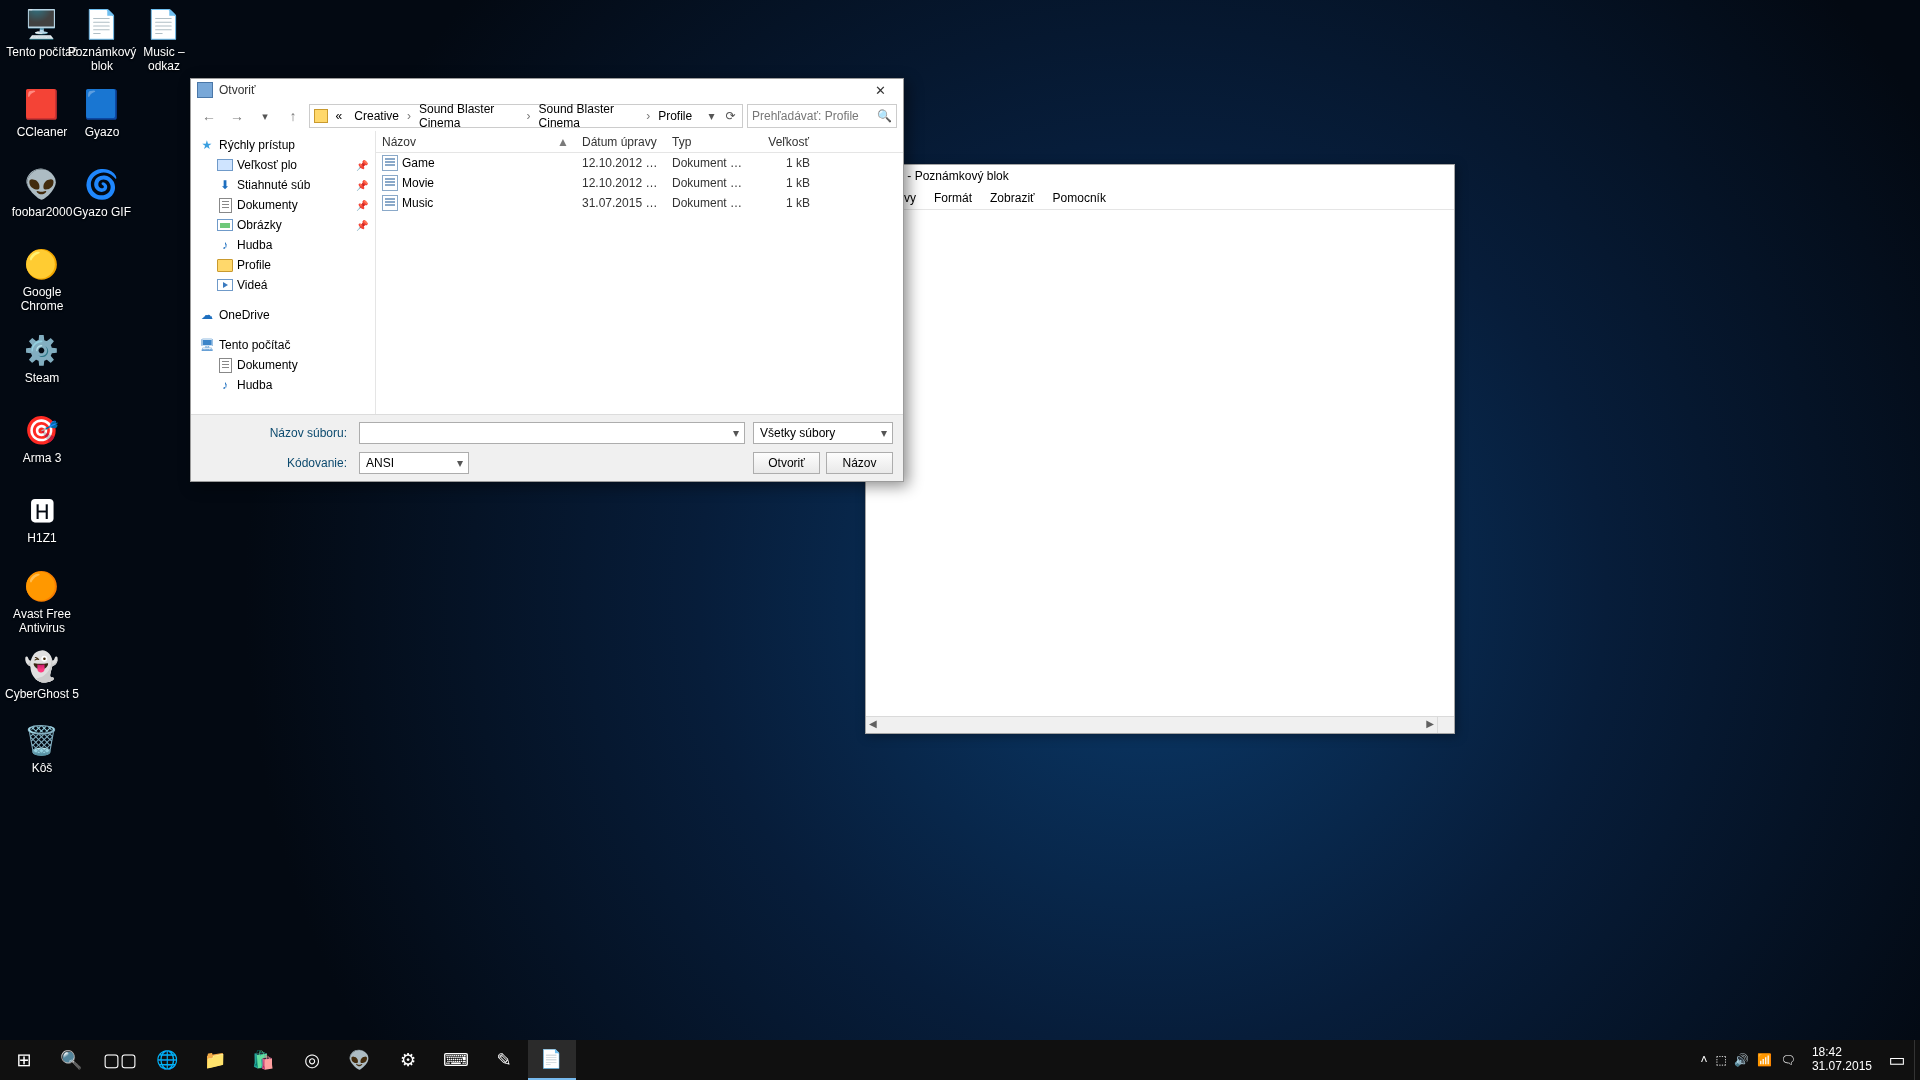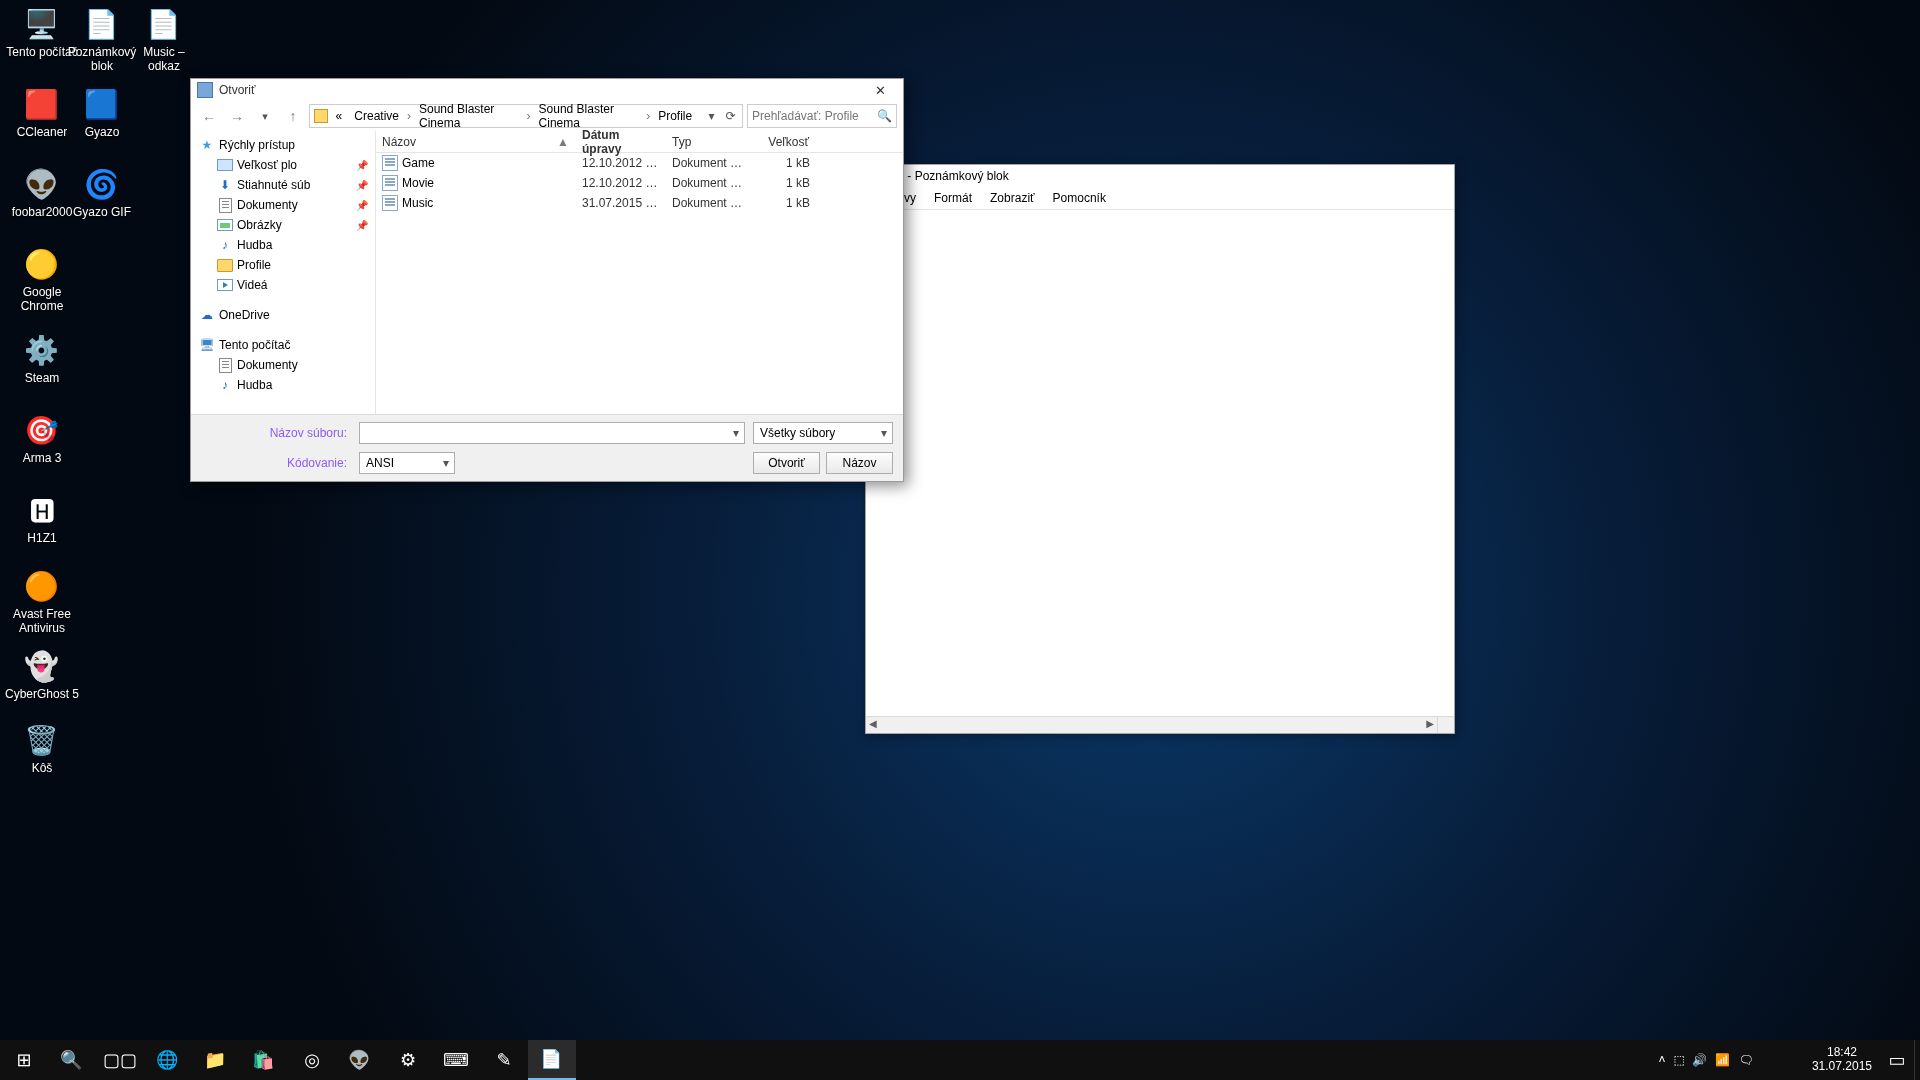--- a/index.html
+++ b/index.html
@@ -9,21 +9,21 @@
   .di { position: absolute; width: 76px; text-align: center; cursor: pointer; }
   .di .ico { width: 40px; height: 40px; margin: 0 auto 2px; display: flex; align-items: center; justify-content: center; font-size: 28px; }
   .di .lbl { color: #fff; font-size: 12px; text-shadow: 0 1px 2px #000; line-height: 1.15; word-wrap: break-word; }
   
   .taskbar { position: absolute; left: 0; right: 0; bottom: 0; height: 40px; background: #101010; display: flex; align-items: center; }
   .tb-left { display: flex; align-items: center; height: 100%; }
   .tb-btn { width: 48px; height: 40px; display: flex; align-items: center; justify-content: center; color: #fff; font-size: 18px; cursor: pointer; }
   .tb-btn.active { background: #2b2b2b; border-bottom: 2px solid #76b9ed; }
   .tb-right { margin-left: auto; display: flex; align-items: center; height: 100%; }
   .tray { display: flex; align-items: center; gap: 8px; padding: 0 8px; color: #fff; font-size: 14px; }
-  .clock { text-align: center; line-height: 1.15; font-size: 12px; padding: 0 8px; cursor: pointer; margin-left: 42px; }
+  .clock { text-align: left; line-height: 1.15; font-size: 12px; padding: 0 8px; cursor: pointer; }
   .show-desktop { width: 6px; height: 40px; border-left: 1px solid #333; cursor: pointer; }
   
   .notepad { position: absolute; left: 865px; top: 164px; width: 590px; height: 570px; background: #fff; border: 1px solid #a5a5a5; box-shadow: 2px 2px 10px rgba(0,0,0,.35); color: #000; display: flex; flex-direction: column; }
   .notepad .title { height: 22px; background: #fff; display: flex; align-items: center; padding: 0 6px; }
   .notepad .title span { white-space: nowrap; overflow: hidden; text-overflow: ellipsis; flex: 1; }
   .notepad .menu { display: flex; gap: 2px; padding: 2px 4px; border-bottom: 1px solid #e5e5e5; }
   .notepad .menu div { padding: 2px 8px; cursor: pointer; }
   .notepad .area { flex: 1; background: #fff; position: relative; }
   .notepad .sb-h { position: absolute; left: 0; right: 17px; bottom: 0; height: 17px; background: #f0f0f0; border-top: 1px solid #dadada; }
   .notepad .sb-h::before { content: "◀"; position: absolute; left: 3px; top: 1px; font-size: 10px; color: #606060; }
@@ -52,33 +52,33 @@
   .navpane::-webkit-scrollbar { width: 17px; }
   .tree-item { display: flex; align-items: center; height: 20px; padding-left: 8px; gap: 4px; cursor: pointer; white-space: nowrap; position: relative; }
   .tree-item .pin { position: absolute; right: 6px; color: #6f6f6f; font-size: 10px; }
   .tree-item.indent { padding-left: 26px; }
   .tree-item .ic { width: 16px; height: 14px; display: inline-flex; align-items: center; justify-content: center; font-size: 12px; }
   .tree-sep { height: 10px; }
   .listpane { flex: 1; display: flex; flex-direction: column; }
   .cols { display: flex; height: 22px; border-bottom: 1px solid #e5e5e5; color: #333; }
   .col { padding: 3px 6px; border-right: 1px solid transparent; cursor: pointer; display: flex; align-items: center; gap: 4px; }
   .col.name { width: 200px; gap: 24px; }
-  .col.date { width: 90px; font-weight: bold; }
+  .col.date { width: 90px; }
   .col.type { width: 90px; }
   .col.size { width: 60px; text-align: right; justify-content: flex-end; }
   .row { display: flex; height: 20px; align-items: center; cursor: pointer; }
   .cell { padding: 0 6px; overflow: hidden; text-overflow: ellipsis; white-space: nowrap; }
   .cell.name { width: 200px; display: flex; align-items: center; gap: 4px; }
   .cell.date { width: 90px; color: #333; }
   .cell.type { width: 90px; color: #333; }
   .cell.size { width: 60px; text-align: right; color: #333; }
   .xmlico { width: 16px; height: 16px; background: #fff; border: 1px solid #8aa9c9; display: inline-block; position: relative; }
   .xmlico::after { content: ""; position: absolute; left: 2px; right: 2px; top: 2px; height: 2px; background: #8aa9c9; box-shadow: 0 3px 0 #8aa9c9, 0 6px 0 #8aa9c9; }
   .bottom { background: #f0f0f0; border-top: 1px solid #dcdcdc; padding: 6px 10px; display: grid; grid-template-columns: 150px 1fr 140px; grid-template-rows: 24px 24px; gap: 6px 8px; align-items: center; }
-  .bottom label { text-align: right; color: #8b5cf6; padding-right: 4px; }
+  .bottom label { text-align: right; color: #0c4a6e; padding-right: 4px; }
   .combo { height: 22px; border: 1px solid #adadad; background: #fff; display: flex; align-items: center; padding: 0 18px 0 6px; position: relative; cursor: pointer; }
   .combo::after { content: "▾"; position: absolute; right: 5px; color: #555; }
   .winbtn { height: 22px; border: 1px solid #adadad; background: linear-gradient(#fdfdfd,#e9e9e9); display: flex; align-items: center; justify-content: center; cursor: pointer; }
   .btnrow { display: flex; gap: 6px; }
   .btnrow .winbtn { flex: 1; }
   .folder-ic { width:16px; height:13px; background:#ffd86b; border:1px solid #c99a2e; border-radius:1px; }
   .drive-ic  { width:16px; height:12px; background:#cfe4ff; border:1px solid #6f9ac9; }
   .pict-ic   { width:16px; height:12px; background:#fff; border:1px solid #6f9ac9; position:relative; }
   .pict-ic::after { content:""; position:absolute; left:2px; right:2px; bottom:2px; height:5px; background:#6fc97a; }
   .music-ic  { color:#1e6fbf; font-size:13px; }
@@ -310,21 +310,21 @@
     </div>
   </div>
   <div class="bottom">
     <label>Názov súboru:</label>
     <div class="combo"></div>
     <div class="combo">
         <span>Všetky súbory</span>
       </div>
     <label style="grid-column:1;text-align:right;padding-right:4px;justify-self:end;width:100%">Kódovanie:</label>
     <div style="display:flex;gap:8px;align-items:center">
-      <div class="combo" style="width:96px">
+      <div class="combo" style="width:110px">
           <span>ANSI</span>
         </div>
     </div>
     <div class="btnrow">
       <div class="winbtn">Otvoriť</div>
       <div class="winbtn">Názov</div>
     </div>
   </div>
 </div>
 

